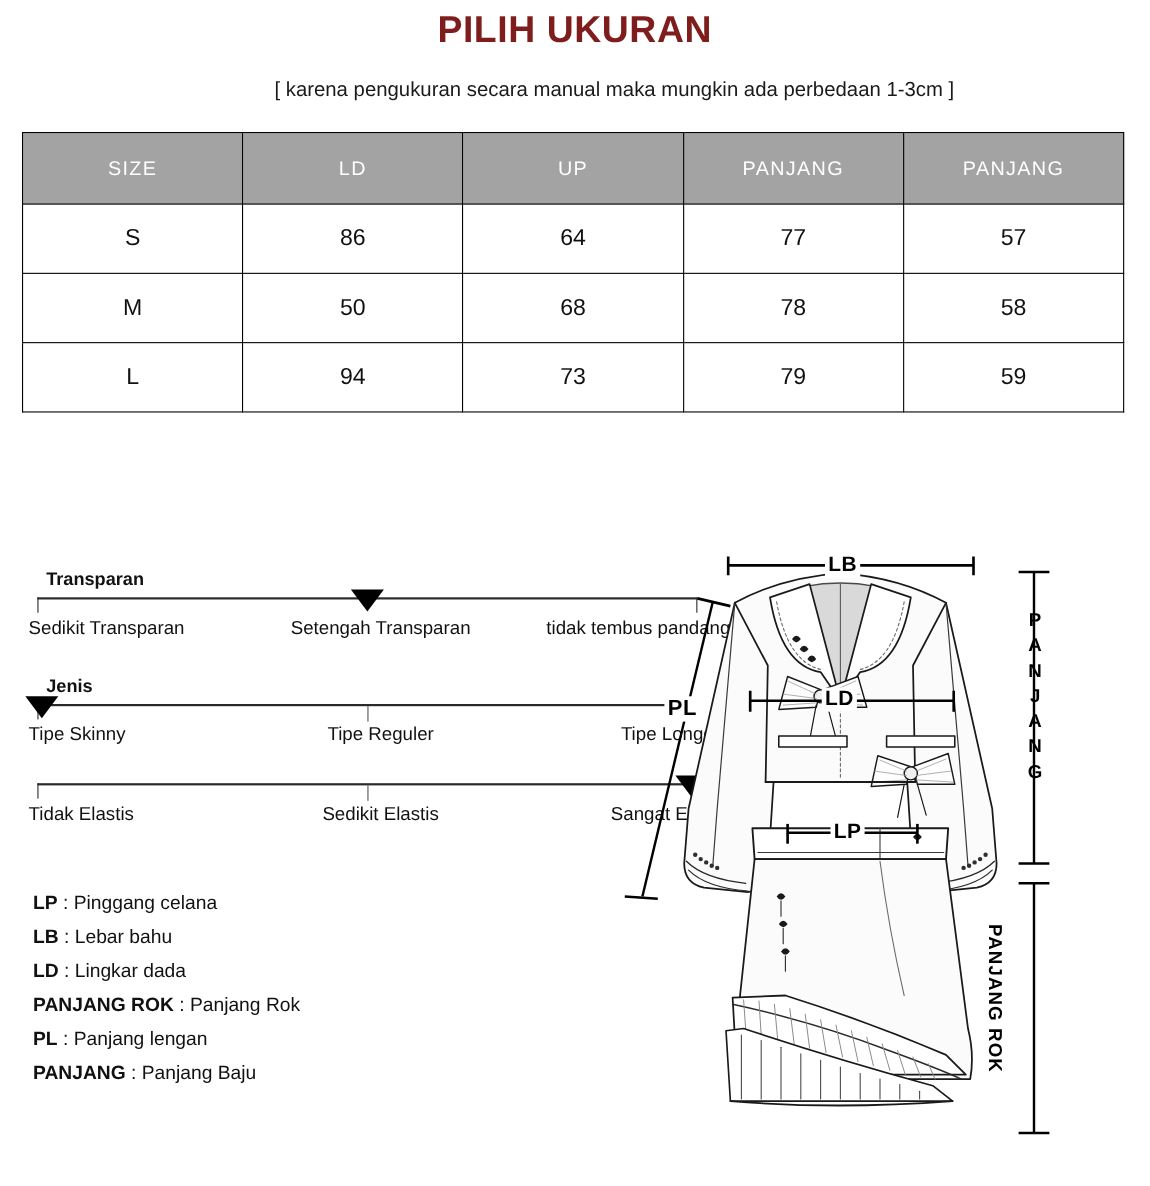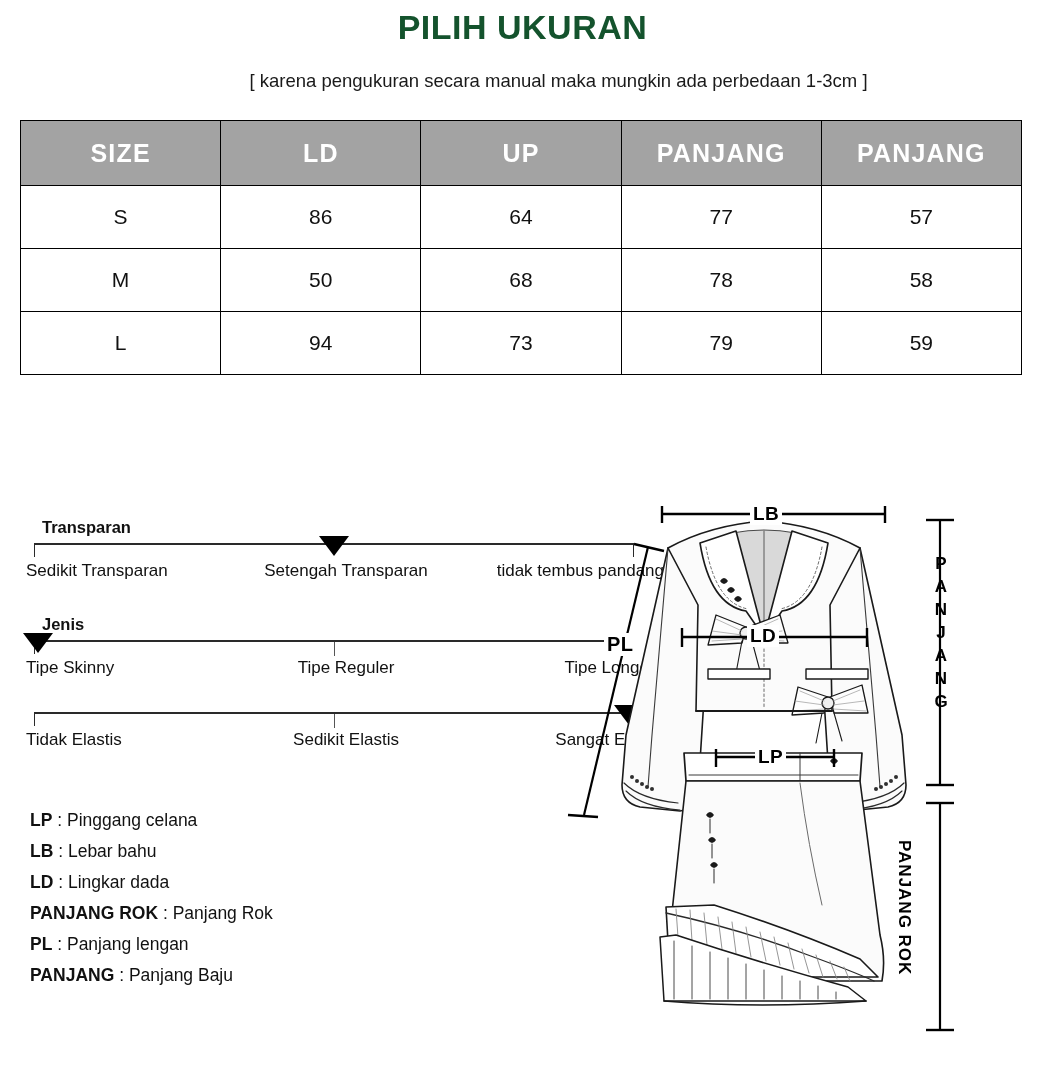--- a/index.html
+++ b/index.html
@@ -19,21 +19,21 @@
   
   #page-title {
     position: absolute;
     top: 8px;
     left: 0;
     width: 1045px;
     text-align: center;
     font-size: 34px;
     font-weight: bold;
     letter-spacing: 0.5px;
-    color: #14532d;
+    color: #7f1d1d;
   }
   #page-subtitle {
     position: absolute;
     top: 70px;
     left: 0;
     width: 1045px;
     text-align: center;
     font-size: 18.5px;
     color: #1a1a1a;
     margin-left: 36px;
@@ -53,22 +53,22 @@
   }
   table.size-table th,
   table.size-table td {
     border: 1.5px solid #000000;
     text-align: center;
     vertical-align: middle;
   }
   table.size-table th {
     background: #a3a3a3;
     color: #ffffff;
-    font-size: 25px;
-    font-weight: bold;
+    font-size: 18px;
+    font-weight: normal;
     letter-spacing: 1.2px;
     height: 62px;
   }
   table.size-table td {
     background: #ffffff;
     color: #111111;
     font-size: 21px;
     height: 60px;
     font-weight: normal;
   }

